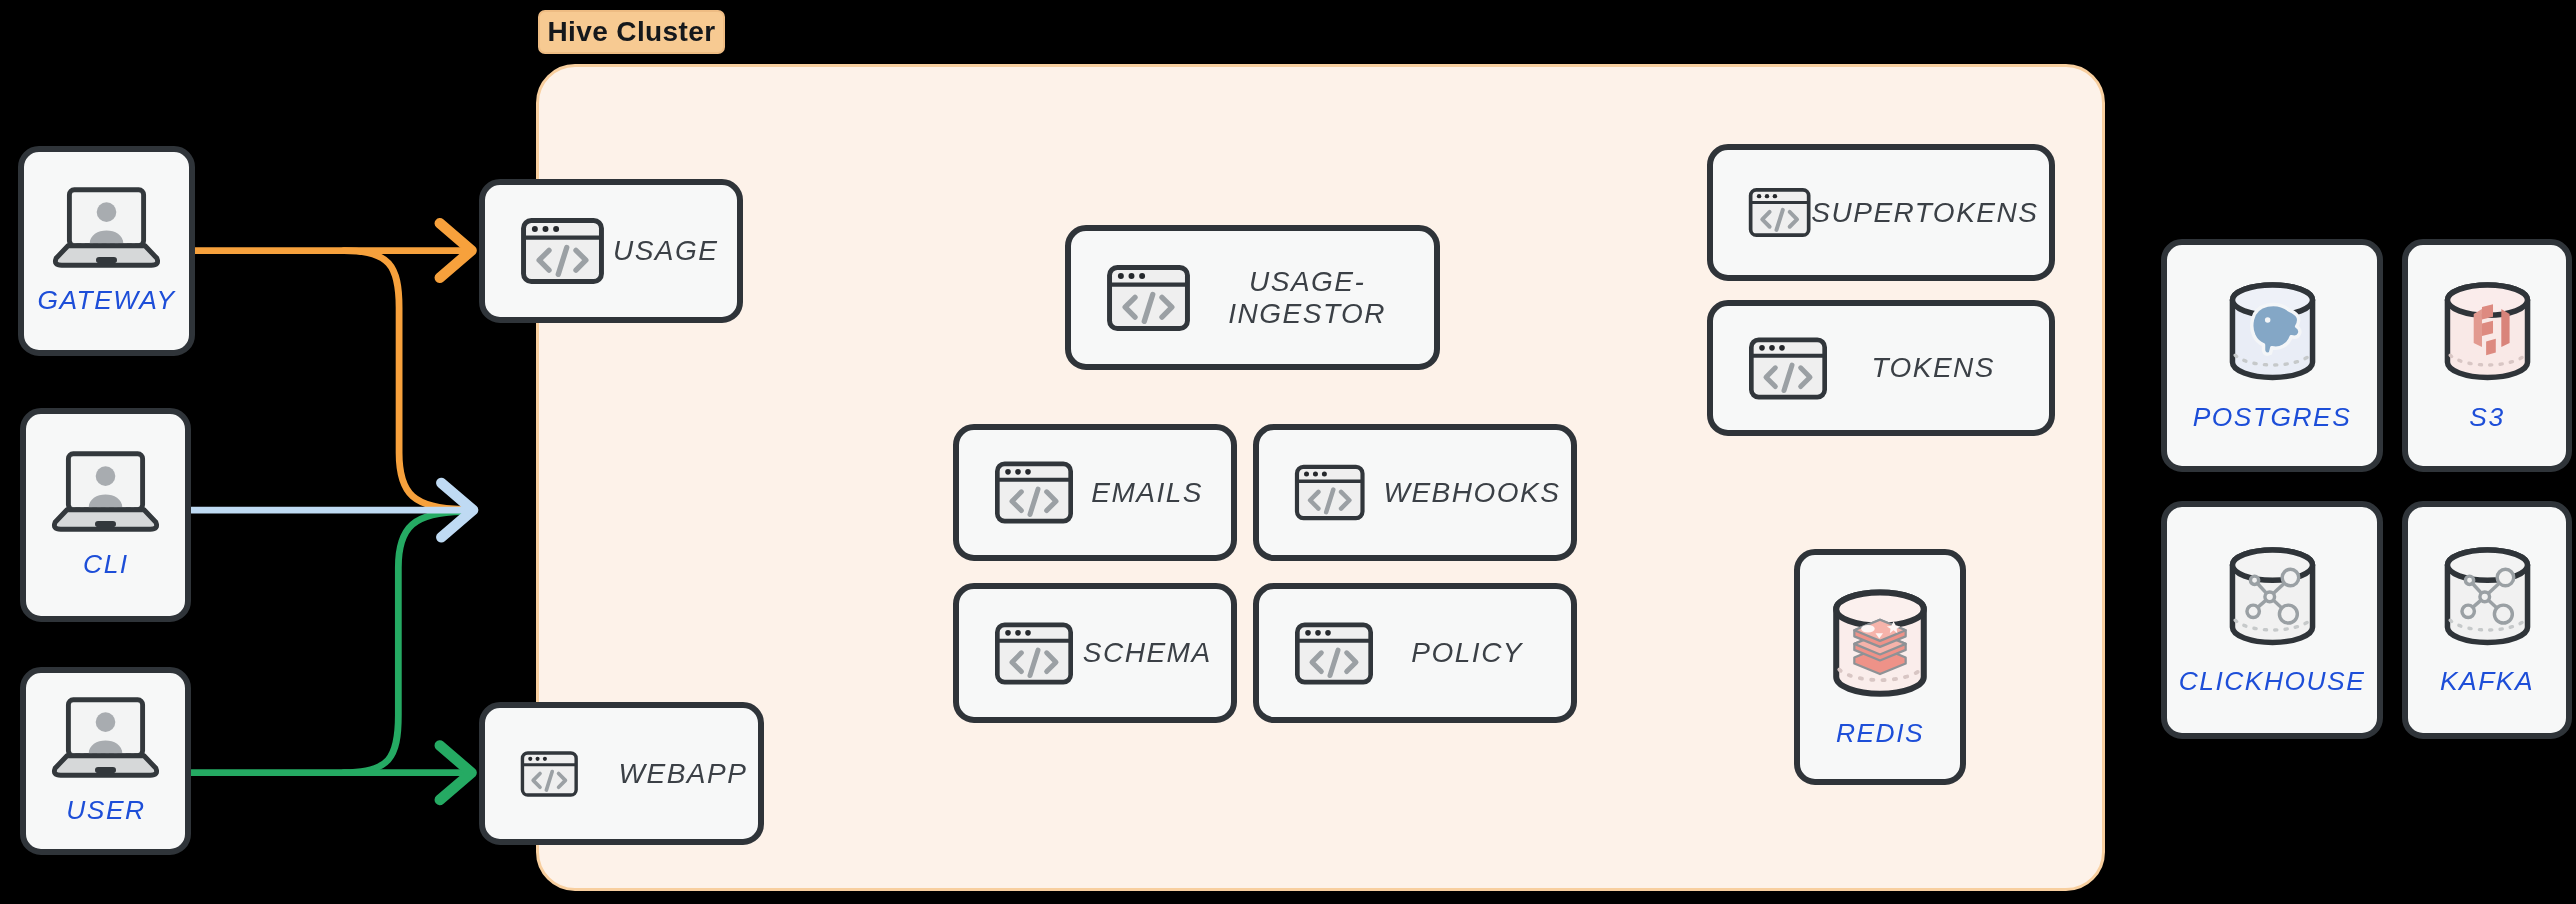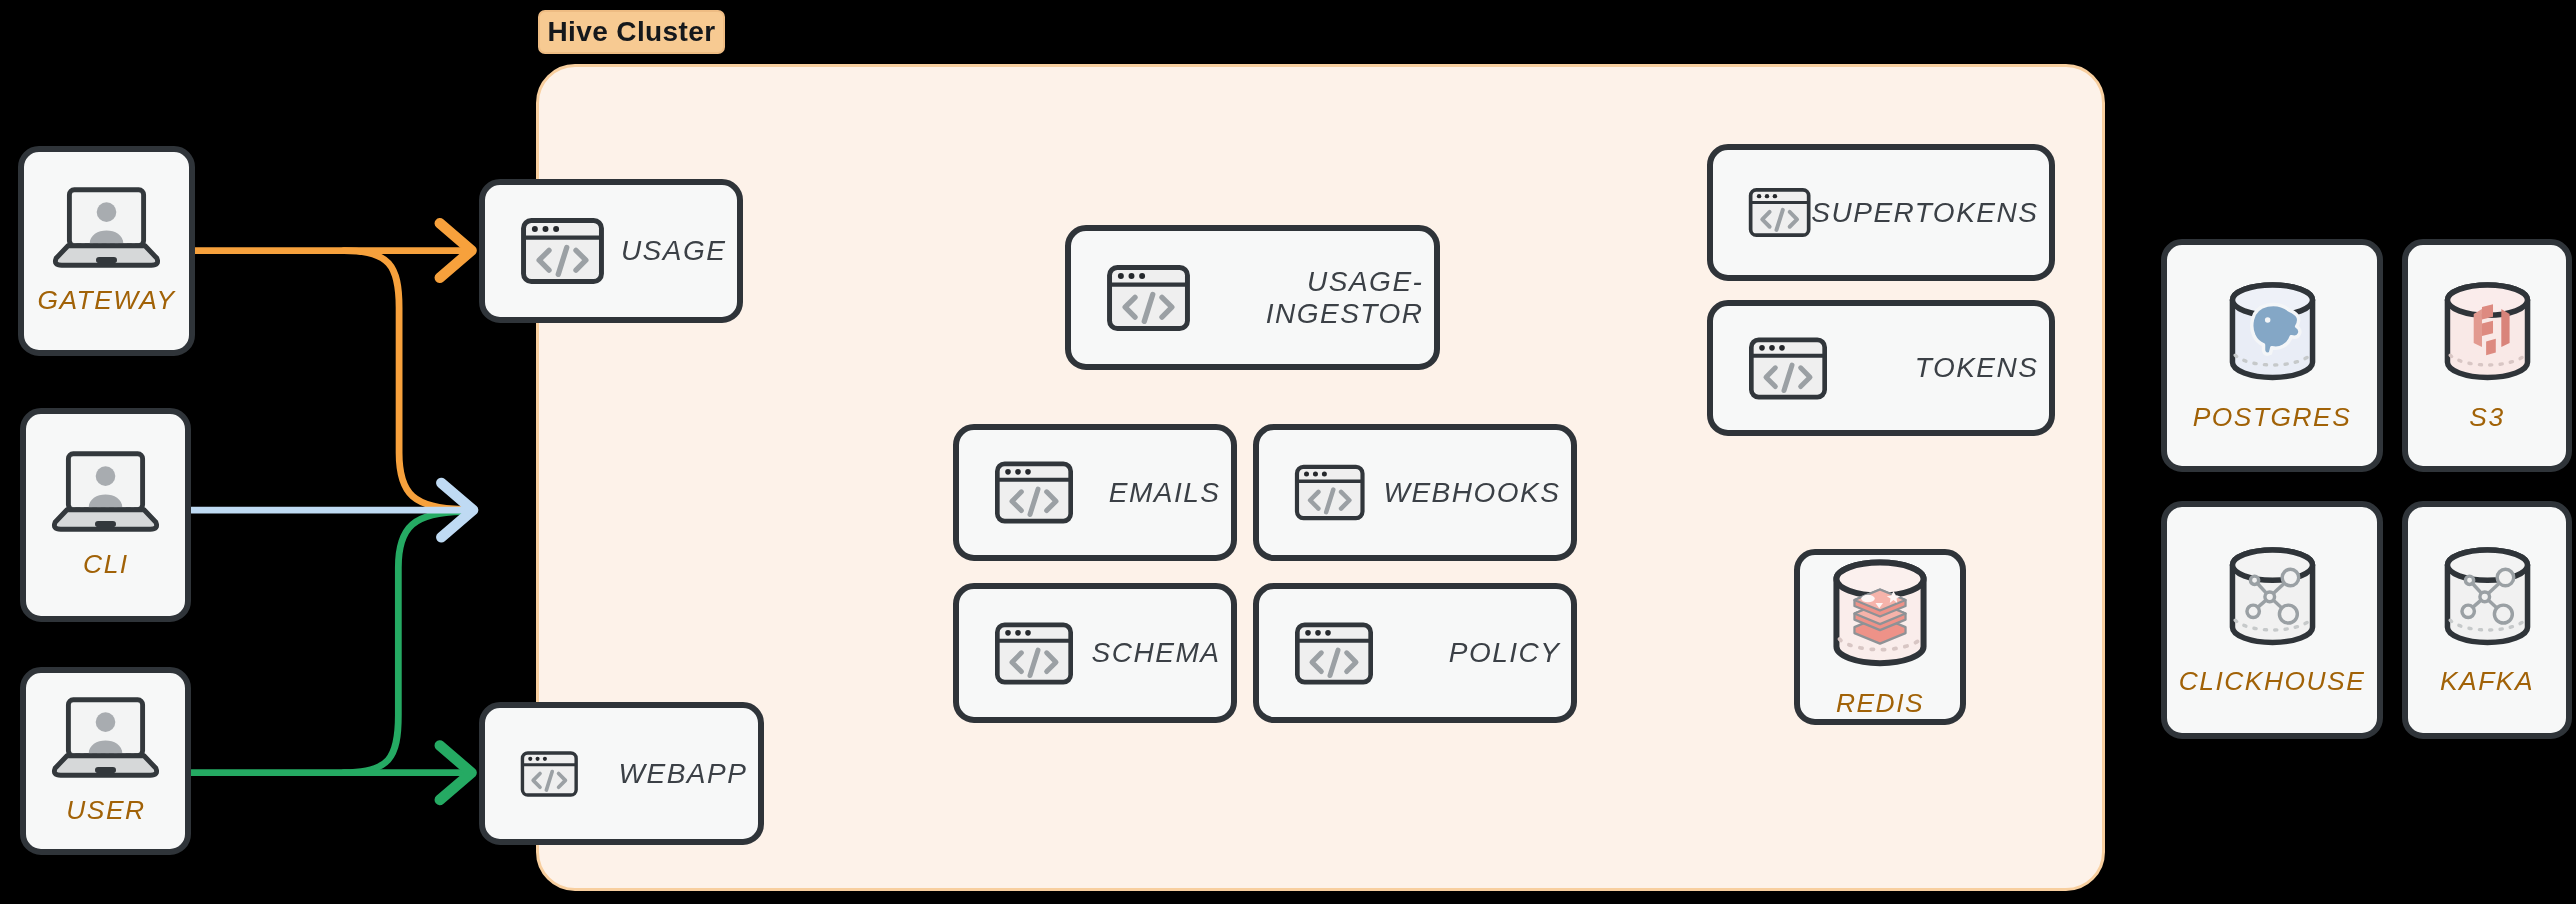--- a/index.html
+++ b/index.html
@@ -11,40 +11,40 @@
   .cluster{left:536px;top:64px;width:1569px;height:827px;background:#fdf2e9;
            border:3.8px solid #f8cf9f;border-radius:39px;z-index:1;}
   .cluster-pill{left:538px;top:9.8px;width:187px;height:44px;background:#f7ca92;
                 border:2.3px solid #eebc83;border-radius:7px;z-index:3;
                 display:flex;align-items:center;justify-content:center;}
   .cluster-pill span{font-size:28px;font-weight:700;color:#15181c;letter-spacing:0.4px;}
 
   
   .node{background:#f7f8f8;border:6.8px solid #2f3439;border-radius:21px;z-index:4;}
   .svc{display:flex;align-items:center;padding-left:35px;}
-  .svc .lbl{flex:1;text-align:right;font-style:italic;font-size:28px;color:#3b4046;
+  .svc .lbl{flex:1;text-align:center;font-style:italic;font-size:28px;color:#3b4046;
             letter-spacing:1.5px;padding-right:10.6px;}
   .stack{display:flex;flex-direction:column;align-items:center;justify-content:center;gap:16.6px;}
-  .stack .lbl{font-style:italic;font-size:26.4px;color:#a16207;letter-spacing:1.5px;}
+  .stack .lbl{font-style:italic;font-size:26.4px;color:#1d4ed8;letter-spacing:1.5px;}
 
   
   .n-gateway{left:18px;top:146px;width:177px;height:210px;}
   .n-cli{left:20.4px;top:408px;width:171px;height:214px;}
   .n-user{left:20.4px;top:667px;width:171px;height:188px;}
   .n-usage{left:479px;top:179px;width:264px;height:144px;}
   .n-server{left:479px;top:440px;width:347px;height:143px;}
   .n-webapp{left:479px;top:702px;width:285px;height:143px;gap:40px;}
   .n-ingestor{left:1065px;top:225px;width:375px;height:145px;}
   .n-emails{left:953px;top:424px;width:284px;height:137px;}
   .n-webhooks{left:1253px;top:424px;width:324px;height:137px;gap:18px;}
   .n-schema{left:953px;top:583px;width:284px;height:140px;}
   .n-policy{left:1253px;top:583px;width:324px;height:140px;}
   .n-supertokens{left:1707px;top:144px;width:348px;height:137px;}
   .n-tokens{left:1707px;top:300px;width:348px;height:136px;}
-  .n-redis{left:1794px;top:549px;width:172px;height:176px;}
+  .n-redis{left:1794px;top:549px;width:172px;height:236px;}
   .n-postgres{left:2161px;top:239px;width:222px;height:233px;}
   .n-s3{left:2402px;top:239px;width:170px;height:233px;}
   .n-clickhouse{left:2161px;top:501px;width:222px;height:238px;}
   .n-kafka{left:2402px;top:501px;width:170px;height:238px;}
 
   .edges{position:absolute;left:0;top:0;width:2576px;height:904px;z-index:2;}
 </style>
 </head>
 <body>
 

